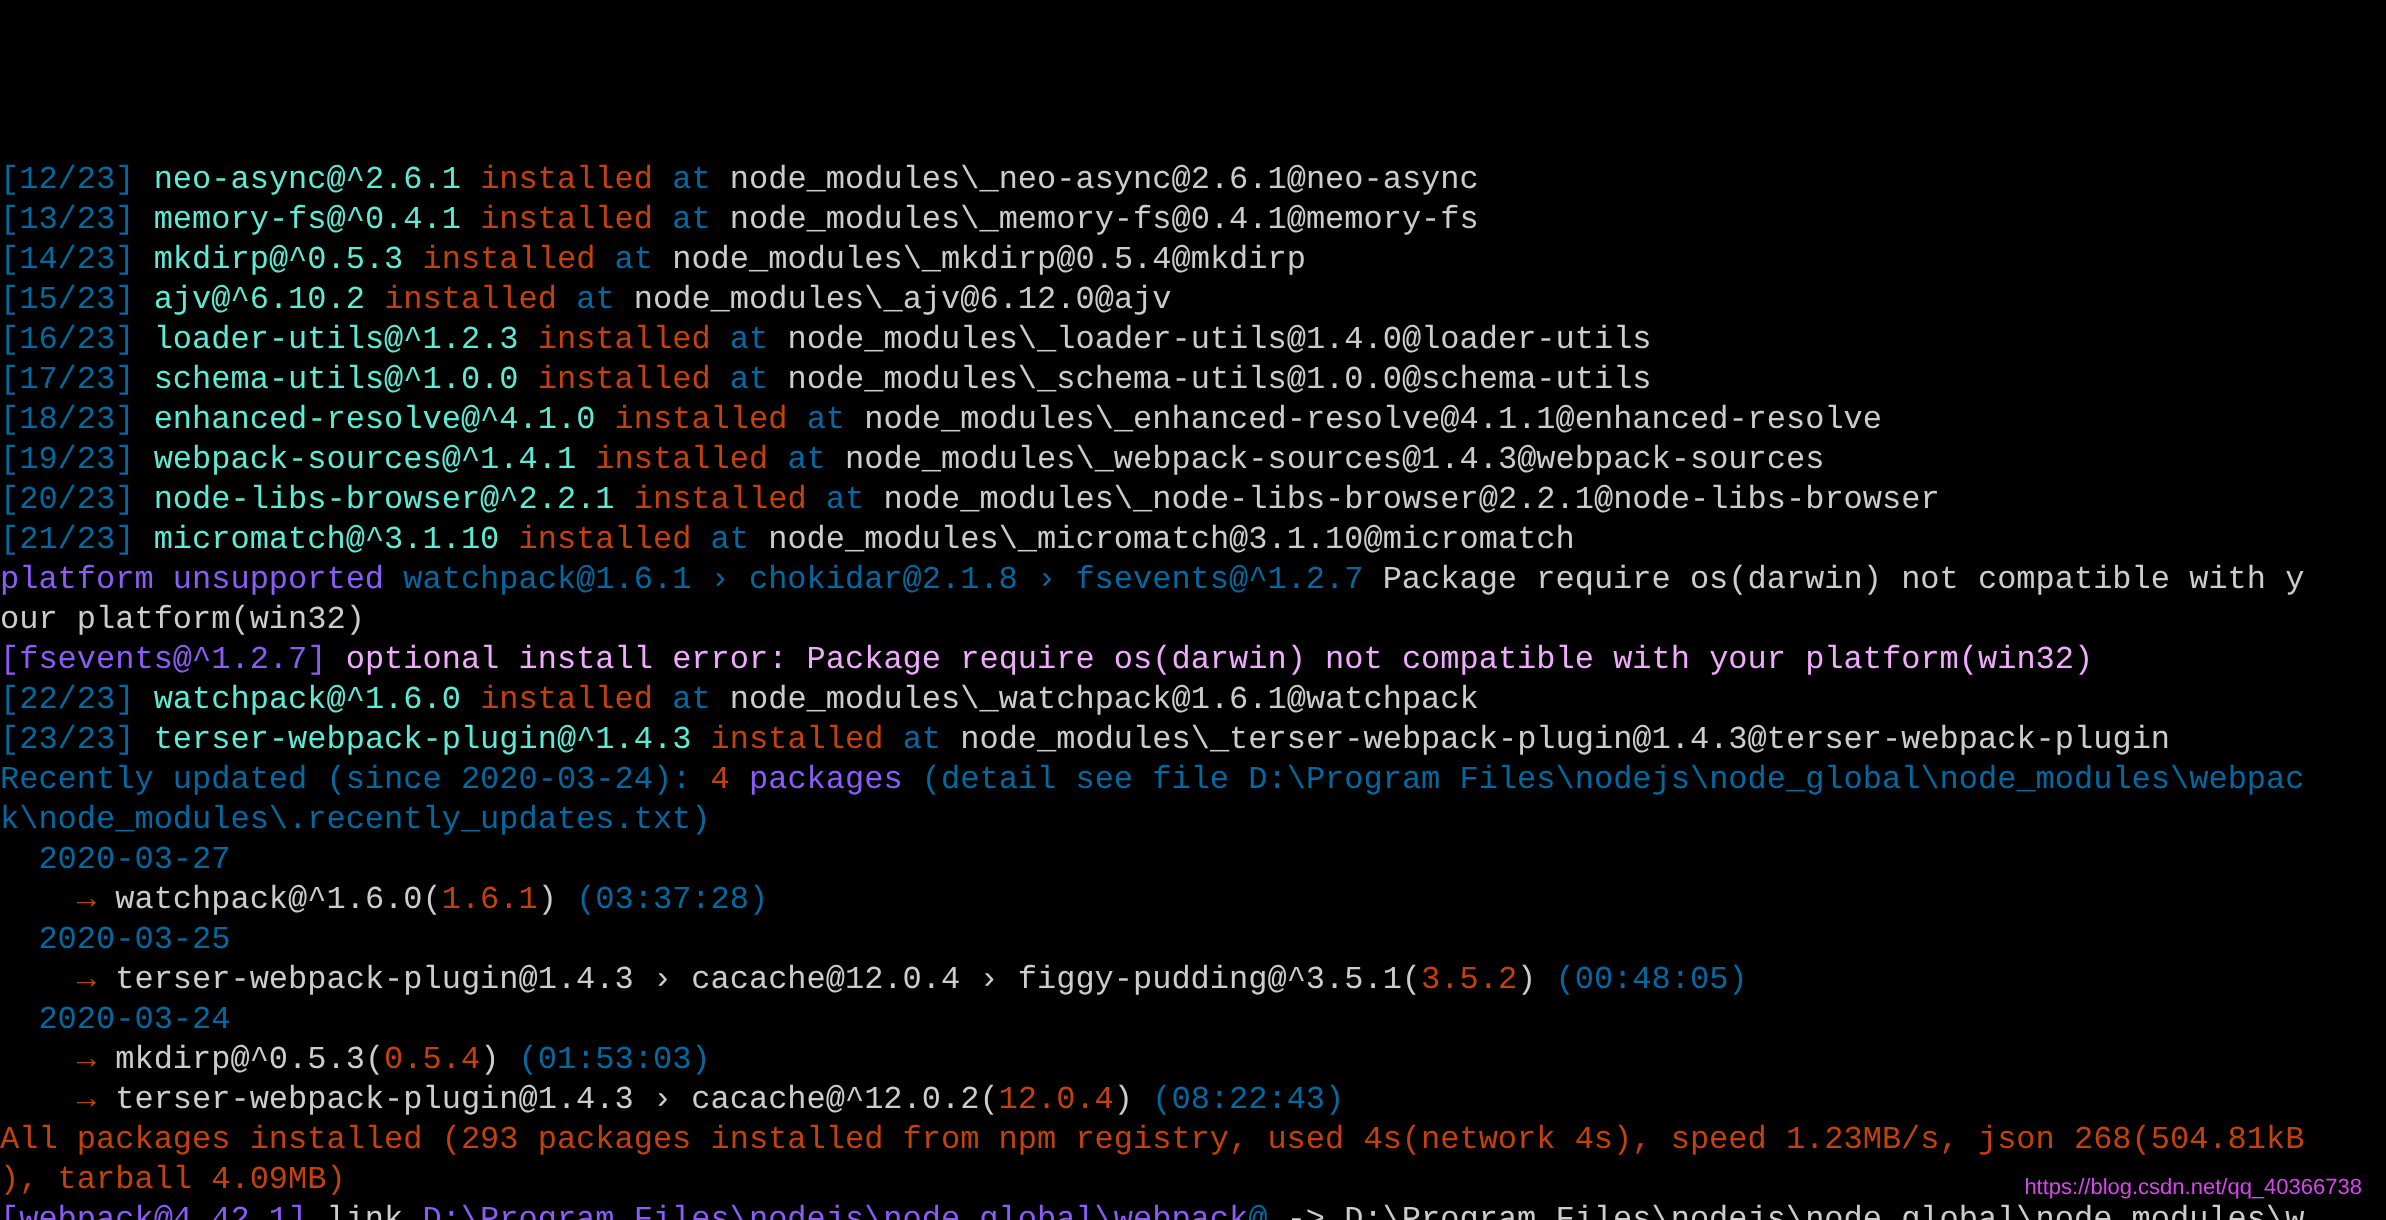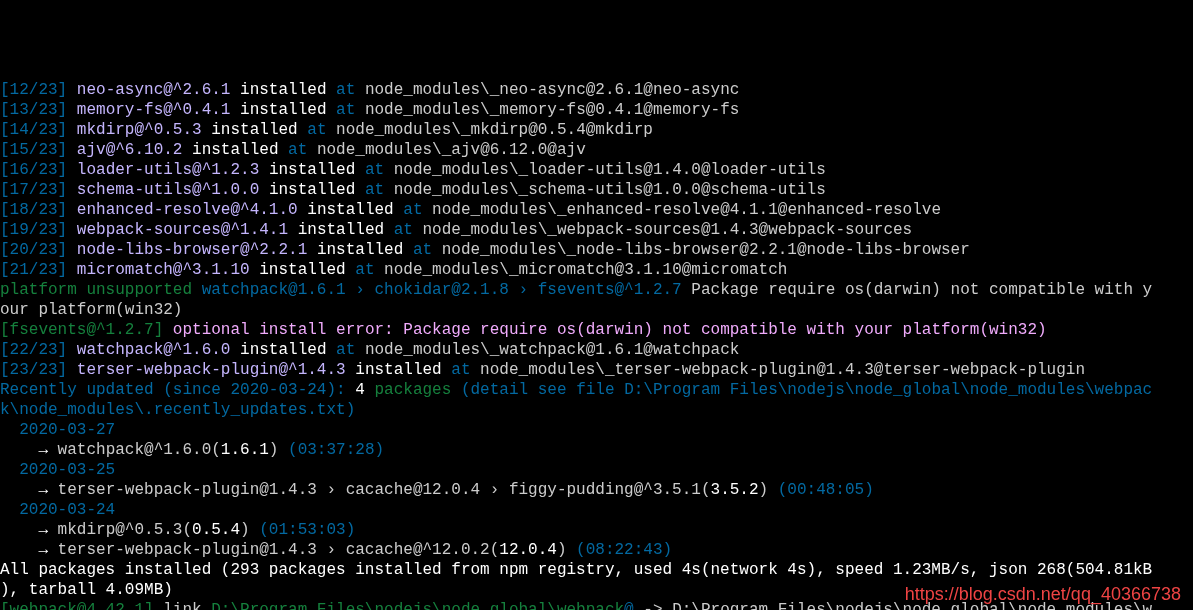--- a/index.html
+++ b/index.html
@@ -6,28 +6,28 @@
   body{
     width:1193px;height:610px;
     font-family:"Consolas","Courier New",monospace;
     font-size:16px;line-height:20px;
     color:#ccc;white-space:pre;
     position:relative;
   }
   #term{padding:0;margin:0}
   .line{display:block;height:20px}
   .dim{color:#0369a1}
-  .pkg{color:#c4b5fd}      
-  .green{color:#ffffff} 
+  .pkg{color:#5eead4}      
+  .green{color:#c2410c} 
   .yellow{color:#f0abfc}
-  .magenta{color:#15803d}
+  .magenta{color:#8b5cf6}
   #watermark{
     position:absolute;right:12px;bottom:6px;
     font-family:Arial,Helvetica,sans-serif;
-    font-size:18px;color:#ef4444;
+    font-size:11px;color:#d946ef;
     white-space:nowrap;z-index:10;text-align:right;
   }
 </style>
 </head>
 <body>
 
 
 
 <div id="term"><span class="line"><span class="dim">[12/23]</span> <span class="pkg">neo-async@^2.6.1</span> <span class="green">installed</span> <span class="dim">at</span> node_modules\_neo-async@2.6.1@neo-async</span><span class="line"><span class="dim">[13/23]</span> <span class="pkg">memory-fs@^0.4.1</span> <span class="green">installed</span> <span class="dim">at</span> node_modules\_memory-fs@0.4.1@memory-fs</span><span class="line"><span class="dim">[14/23]</span> <span class="pkg">mkdirp@^0.5.3</span> <span class="green">installed</span> <span class="dim">at</span> node_modules\_mkdirp@0.5.4@mkdirp</span><span class="line"><span class="dim">[15/23]</span> <span class="pkg">ajv@^6.10.2</span> <span class="green">installed</span> <span class="dim">at</span> node_modules\_ajv@6.12.0@ajv</span><span class="line"><span class="dim">[16/23]</span> <span class="pkg">loader-utils@^1.2.3</span> <span class="green">installed</span> <span class="dim">at</span> node_modules\_loader-utils@1.4.0@loader-utils</span><span class="line"><span class="dim">[17/23]</span> <span class="pkg">schema-utils@^1.0.0</span> <span class="green">installed</span> <span class="dim">at</span> node_modules\_schema-utils@1.0.0@schema-utils</span><span class="line"><span class="dim">[18/23]</span> <span class="pkg">enhanced-resolve@^4.1.0</span> <span class="green">installed</span> <span class="dim">at</span> node_modules\_enhanced-resolve@4.1.1@enhanced-resolve</span><span class="line"><span class="dim">[19/23]</span> <span class="pkg">webpack-sources@^1.4.1</span> <span class="green">installed</span> <span class="dim">at</span> node_modules\_webpack-sources@1.4.3@webpack-sources</span><span class="line"><span class="dim">[20/23]</span> <span class="pkg">node-libs-browser@^2.2.1</span> <span class="green">installed</span> <span class="dim">at</span> node_modules\_node-libs-browser@2.2.1@node-libs-browser</span><span class="line"><span class="dim">[21/23]</span> <span class="pkg">micromatch@^3.1.10</span> <span class="green">installed</span> <span class="dim">at</span> node_modules\_micromatch@3.1.10@micromatch</span><span class="line"><span class="magenta">platform unsupported</span> <span class="dim">watchpack@1.6.1 › chokidar@2.1.8 › fsevents@^1.2.7</span> Package require os(darwin) not compatible with y</span><span class="line">our platform(win32)</span><span class="line"><span class="magenta">[fsevents@^1.2.7]</span> <span class="yellow">optional install error:</span> <span class="yellow">Package require os(darwin) not compatible with your platform(win32)</span></span><span class="line"><span class="dim">[22/23]</span> <span class="pkg">watchpack@^1.6.0</span> <span class="green">installed</span> <span class="dim">at</span> node_modules\_watchpack@1.6.1@watchpack</span><span class="line"><span class="dim">[23/23]</span> <span class="pkg">terser-webpack-plugin@^1.4.3</span> <span class="green">installed</span> <span class="dim">at</span> node_modules\_terser-webpack-plugin@1.4.3@terser-webpack-plugin</span><span class="line"><span class="dim">Recently updated (since 2020-03-24):</span> <span class="green">4</span> <span class="magenta">packages</span> <span class="dim">(detail see file D:\Program Files\nodejs\node_global\node_modules\webpac</span></span><span class="line"><span class="dim">k\node_modules\.recently_updates.txt)</span></span><span class="line">  <span class="dim">2020-03-27</span></span><span class="line">    <span class="green">→</span> watchpack@^1.6.0(<span class="green">1.6.1</span>) <span class="dim">(03:37:28)</span></span><span class="line">  <span class="dim">2020-03-25</span></span><span class="line">    <span class="green">→</span> terser-webpack-plugin@1.4.3 › cacache@12.0.4 › figgy-pudding@^3.5.1(<span class="green">3.5.2</span>) <span class="dim">(00:48:05)</span></span><span class="line">  <span class="dim">2020-03-24</span></span><span class="line">    <span class="green">→</span> mkdirp@^0.5.3(<span class="green">0.5.4</span>) <span class="dim">(01:53:03)</span></span><span class="line">    <span class="green">→</span> terser-webpack-plugin@1.4.3 › cacache@^12.0.2(<span class="green">12.0.4</span>) <span class="dim">(08:22:43)</span></span><span class="line"><span class="green">All packages installed (293 packages installed from npm registry, used 4s(network 4s), speed 1.23MB/s, json 268(504.81kB</span></span><span class="line"><span class="green">), tarball 4.09MB)</span></span><span class="line"><span class="magenta">[webpack@4.42.1]</span> link <span class="magenta">D:\Program Files\nodejs\node_global\webpack</span><span class="dim">@</span> -&gt; D:\Program Files\nodejs\node_global\node_modules\w</span></div>
 

